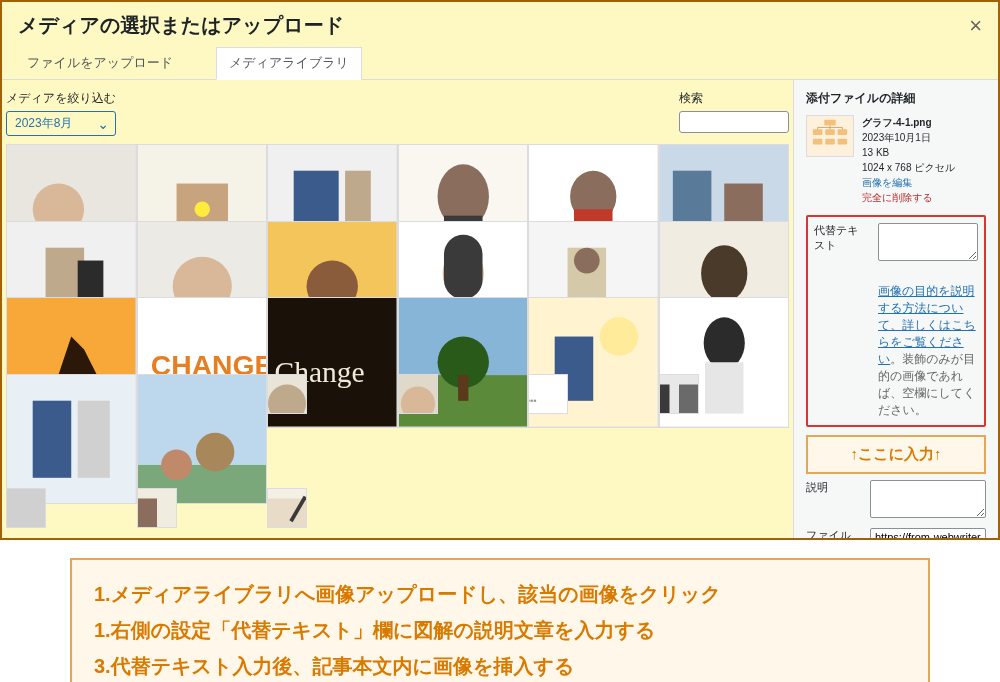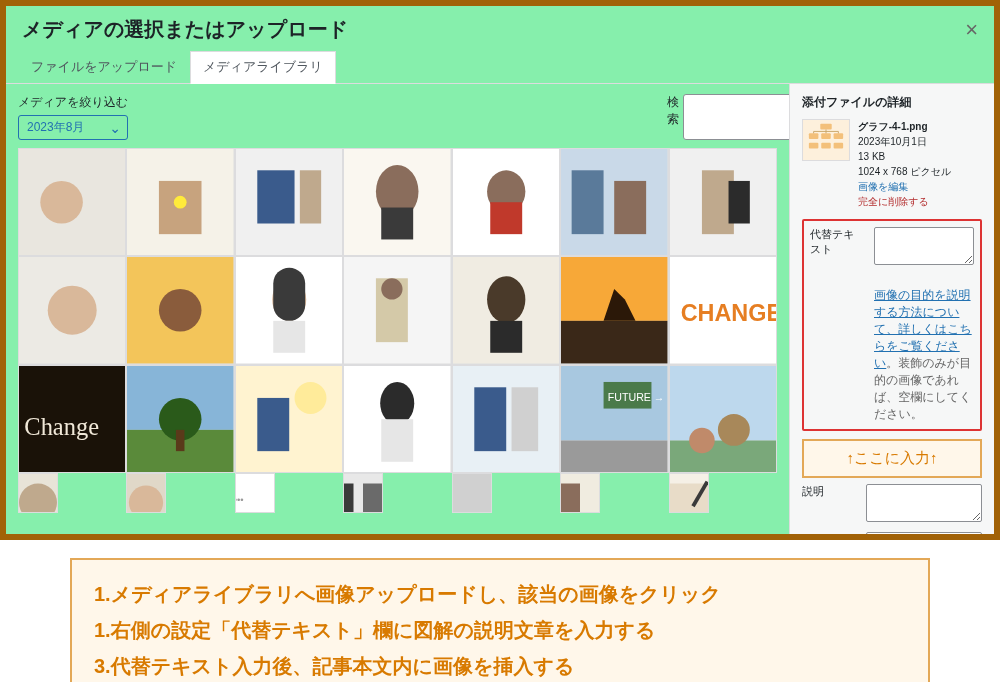--- a/index.html
+++ b/index.html
@@ -1,53 +1,53 @@
 <!DOCTYPE html>
 <html><head>
   <meta charset="utf-8">
   <style>
     * { box-sizing: border-box; margin: 0; padding: 0; }
     body { font-family: -apple-system, "Hiragino Sans", sans-serif; font-size: 13px; color: #1d2327; background: #fff; }
-    .modal { width: 1000px; height: 540px; border: 6px solid #a16207; display: flex; flex-direction: column; background: #86efac; }
+    .modal { width: 1000px; height: 540px; border: 2px solid #a16207; display: flex; flex-direction: column; background: #fef9c3; }
     .modal-header { display: flex; align-items: center; justify-content: space-between; padding: 10px 16px 0 16px; }
     .modal-title { font-size: 20px; font-weight: 600; }
     .close-btn { font-size: 22px; color: #666; cursor: pointer; background: none; border: none; }
-    .tabs { display: flex; padding: 8px 12px 0 12px; border-bottom: 1px solid #dcdcde; }
+    .tabs { display: flex; padding: 8px 12px 0 12px; border-bottom: 1px solid #dcdcde; gap: 30px; }
     .tab { padding: 6px 12px; font-size: 13px; color: #50575e; cursor: pointer; border: 1px solid transparent; }
     .tab.active { border: 1px solid #dcdcde; border-bottom-color: #fff; margin-bottom: -1px; background: #fff; }
     .content { flex: 1; display: flex; overflow: hidden; }
-    .main { flex: 1; display: flex; flex-direction: column; padding: 10px 12px; overflow: hidden; }
+    .main { flex: 1; display: flex; flex-direction: column; padding: 10px 4px; overflow: hidden; }
     .filterbar { display: flex; justify-content: space-between; margin-bottom: 8px; }
     .filterleft { display: flex; flex-direction: column; gap: 4px; }
     .filter-label { font-size: 12px; }
     .date-select { border: 1px solid #2271b1; color: #2271b1; padding: 3px 22px 3px 8px; border-radius: 3px; font-size: 12px; position: relative; display: inline-flex; align-items: center; gap: 6px; cursor: pointer; }
     .date-select::after { content: "⌄"; position: absolute; right: 6px; font-size: 14px; color: #2271b1; }
-    .searchcol { display: flex; flex-direction: row; gap: 4px; width: 110px; }
+    .searchcol { display: flex; flex-direction: column; gap: 4px; width: 110px; }
     .search-input { border: 1px solid #8c8f94; border-radius: 3px; padding: 3px 6px; width: 110px; font-size: 12px; }
-    .grid { display: grid; grid-template-columns: repeat(7, 1fr); gap: 0; overflow: hidden; }
+    .grid { display: grid; grid-template-columns: repeat(6, 1fr); gap: 0; overflow: hidden; }
     .thumb { aspect-ratio: 1; background: #e0e0e0; border: 1px solid #dcdcde; cursor: pointer; position: relative; overflow: hidden; }
     .thumb svg { width: 100%; height: 100%; display: block; }
     .detailspane { width: 205px; border-left: 1px solid #dcdcde; background: #f6f7f7; padding: 10px 12px; font-size: 11px; overflow-y: auto; }
     .details-title { font-weight: 600; margin-bottom: 8px; font-size: 12px; }
     .fileinfo { display: flex; gap: 8px; margin-bottom: 10px; }
     .file-thumb { width: 48px; height: 42px; background: #fde8d0; border: 1px solid #dcdcde; flex-shrink: 0; }
     .file-thumb svg { width:100%; height:100%; }
     .metadata { font-size: 10px; line-height: 1.5; }
     .metadata .fname { font-weight: 600; }
     .metadata a { color: #2271b1; text-decoration: none; display: block; }
     .metadata .del { color: #b32d2e; }
     .fieldgroup { margin-bottom: 8px; }
     .fieldgroup.highlight { border: 2px solid #d33; padding: 6px; border-radius: 2px; }
     .fieldlabel { font-size: 11px; display: block; margin-bottom: 2px; text-align: left; float: left; width: 60px; padding-right: 6px; }
     .fieldwrap { margin-left: 64px; }
     .detailspane textarea { width: 100%; height: 38px; border: 1px solid #8c8f94; border-radius: 2px; font-size: 11px; resize: vertical; }
     .detailspane input[type=text] { width: 100%; border: 1px solid #8c8f94; border-radius: 2px; padding: 2px 4px; font-size: 11px; }
     .helptxt { font-size: 12px; color: #666; margin-top: 20px; }
     .helptxt a { color: #2271b1; text-decoration: underline; }
-    .input-here { border: 2px solid #e3a857; background: #fff7ea; color: #d87a00; font-weight: 400; text-align: center; padding: 8px 4px; font-size: 15px; margin: 6px 0; }
+    .input-here { border: 2px solid #e3a857; background: #fff7ea; color: #d87a00; font-weight: 700; text-align: center; padding: 8px 4px; font-size: 15px; margin: 6px 0; }
     .footer { border-top: 1px solid #dcdcde; padding: 8px 12px; display: flex; justify-content: flex-end; background: #f6f7f7; }
     .select-btn { background: #2271b1; color: #fff; border: none; padding: 6px 14px; border-radius: 3px; font-size: 12px; cursor: pointer; }
     .instructions { width: 860px; margin: 18px auto 0 auto; border: 2px solid #e3a857; background: #fff7ea; padding: 16px 22px; color: #d87a00; font-size: 20px; font-weight: 700; line-height: 1.8; }
   </style>
 </head>
 <body>
 
 <div class="modal">
 
   <div class="modal-header">
@@ -201,28 +201,20 @@
               <rect width="10" height="10" fill="#ffffff"></rect>
               <ellipse cx="5" cy="3.5" rx="1.6" ry="2" fill="#2b2b2b"></ellipse>
               <rect x="3.5" y="5" width="3" height="4" fill="#e6e6e6"></rect>
             </svg>
           </div>
         <div class="thumb">
             <svg viewBox="0 0 10 10">
               <rect width="10" height="10" fill="#e8f0f5"></rect>
               <rect x="2" y="2" width="3" height="6" fill="#3a5b8c"></rect>
               <rect x="5.5" y="2" width="2.5" height="6" fill="#d0d0d0"></rect>
-            </svg>
-          </div>
-        <div class="thumb">
-            <svg viewBox="0 0 10 10">
-              <rect width="10" height="7" fill="#a8c8e0"></rect>
-              <rect y="7" width="10" height="3" fill="#9a9a9a"></rect>
-              <rect x="4" y="1.5" width="4.5" height="2.5" fill="#4a7a4a"></rect>
-              <text x="4.4" y="3.3" font-size="1" fill="#fff">FUTURE →</text>
             </svg>
           </div>
         <div class="thumb">
             <svg viewBox="0 0 10 10">
               <rect width="10" height="7" fill="#bdd8ed"></rect>
               <rect y="7" width="10" height="3" fill="#7aa87a"></rect>
               <circle cx="3" cy="7" r="1.2" fill="#c08a6a"></circle>
               <circle cx="6" cy="6" r="1.5" fill="#a8885a"></circle>
             </svg>
           </div>

